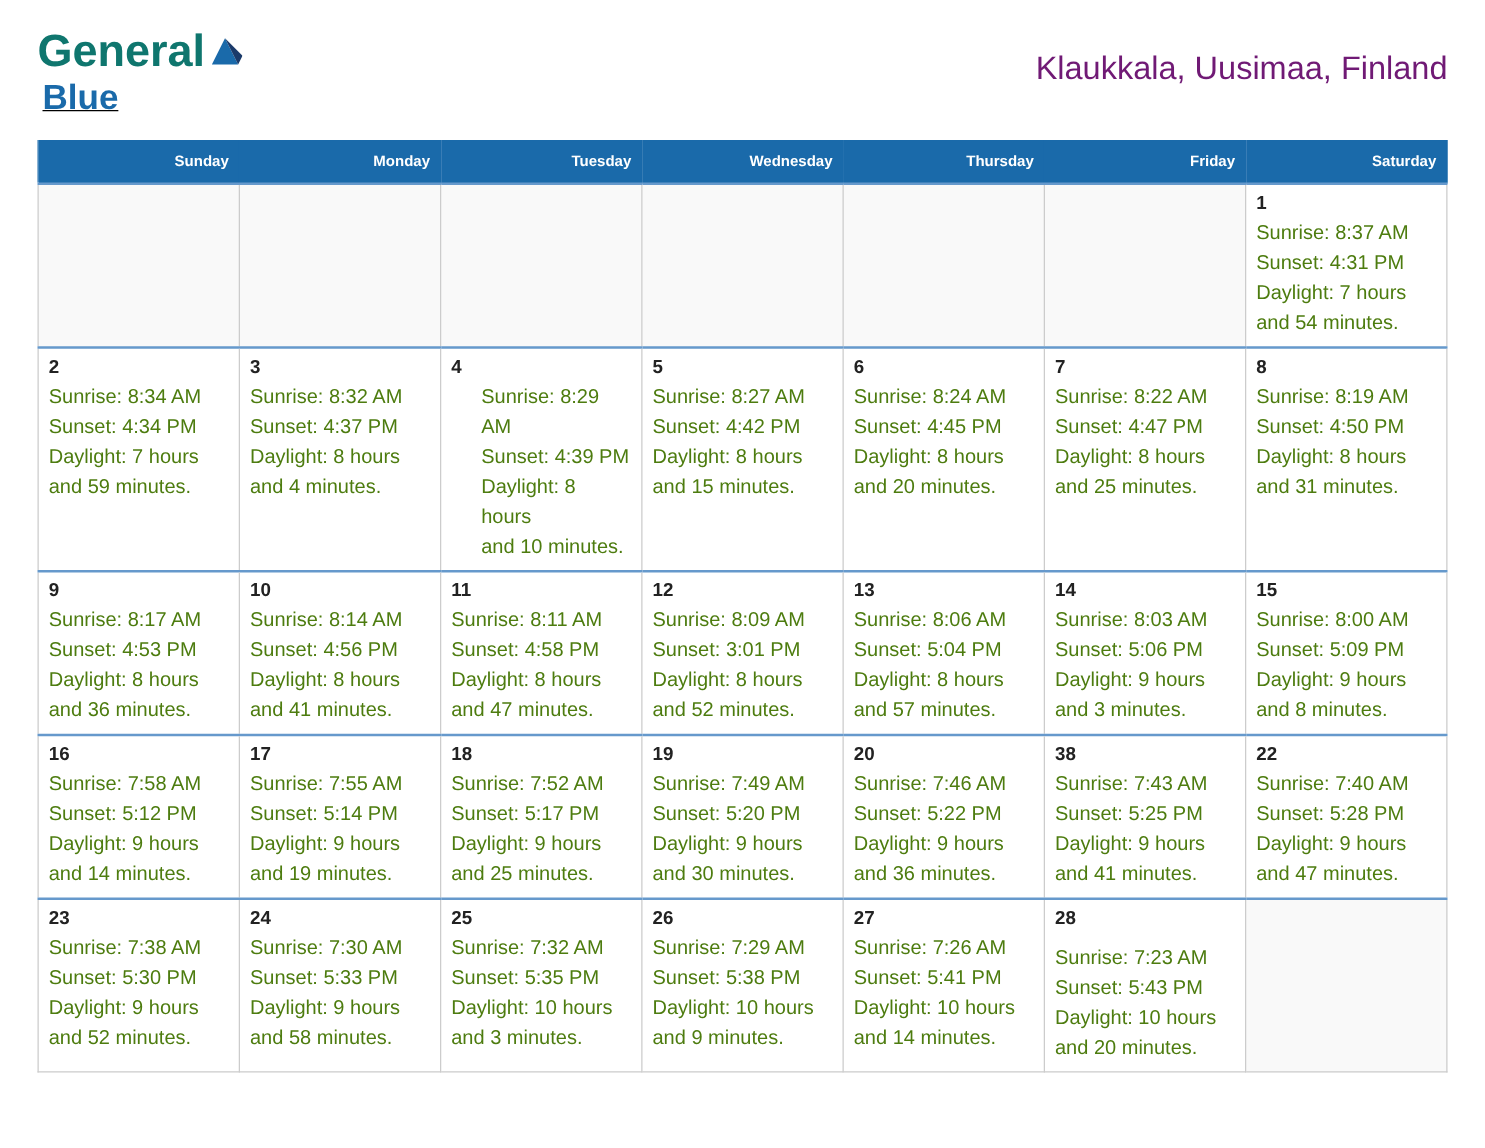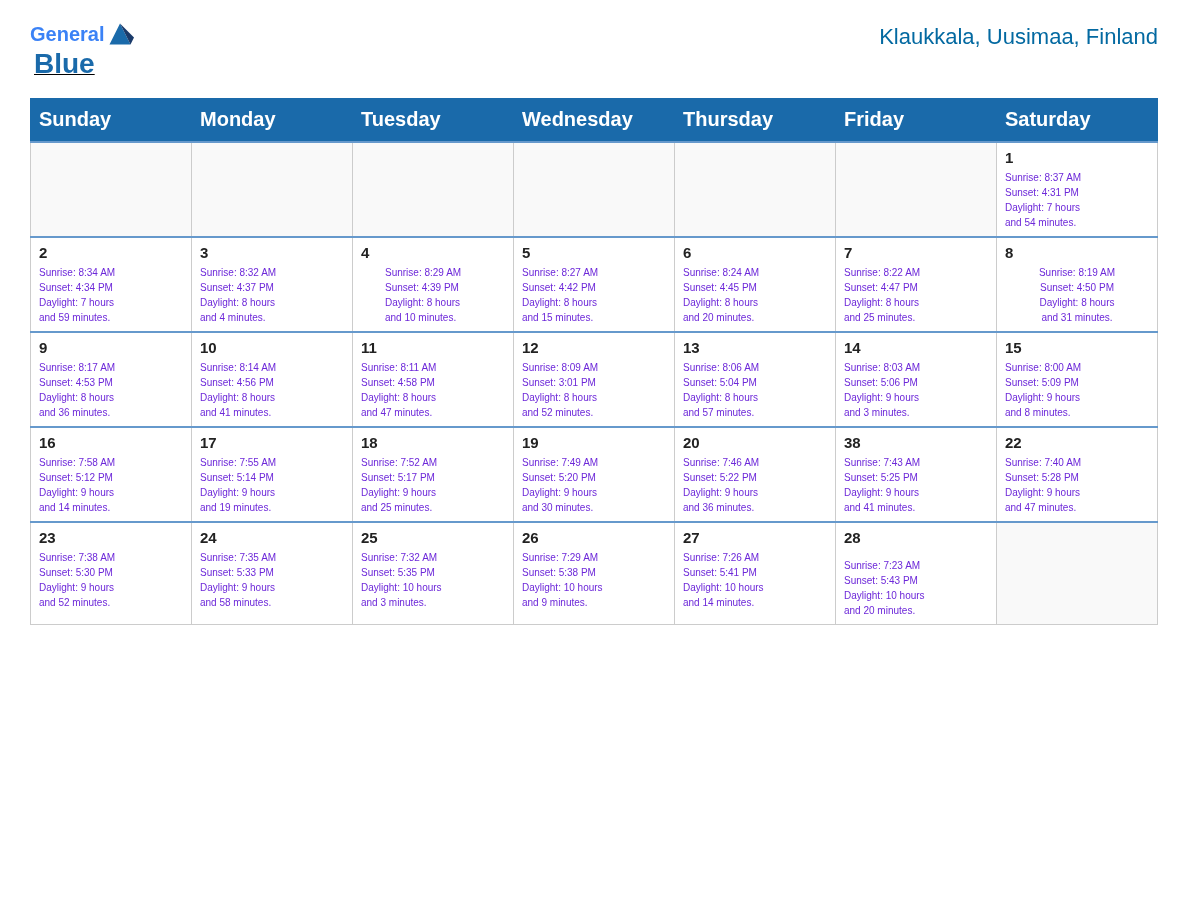--- a/index.html
+++ b/index.html
@@ -24,35 +24,35 @@
     .title-area {
       text-align: right;
     }
     .month-title {
       font-size: 48px;
       font-weight: bold;
       color: #222;
       line-height: 1.1;
     }
     .location-title {
-      font-size: 22px;
-      color: #0369a1;
-      margin-top: 4px;
+      font-size: 26px;
+      color: #701a75;
+      margin-top: 19px;
     }
     .calendar {
       width: 100%;
       border-collapse: collapse;
     }
     .calendar th {
       background-color: #1a6aaa;
       color: #fff;
-      font-size: 20px;
+      font-size: 12px;
       font-weight: bold;
       padding: 10px 8px;
-      text-align: left;
+      text-align: right;
       border: 1px solid #1a6aaa;
     }
     .calendar td {
       vertical-align: top;
       border: 1px solid #ccc;
       padding: 6px 8px;
       width: 14.28%;
       min-height: 100px;
       font-size: 12.5px;
       color: #333;
@@ -62,22 +62,22 @@
       background: #f9f9f9;
     }
     .day-number {
       font-size: 15px;
       font-weight: bold;
       color: #222;
       margin-bottom: 4px;
       display: block;
     }
     .day-info {
-      font-size: 10px;
-      color: #6d28d9;
+      font-size: 16px;
+      color: #4d7c0f;
       line-height: 1.5;
     }
     .calendar tr td {
       border-top: 2px solid #6699cc;
     }
     .calendar thead tr th {
       border-top: none;
     }
     .logo-wrapper {
       display: flex;
@@ -92,21 +92,21 @@
       margin-left: 2px;
       text-decoration: underline;
     }
   </style>
 </head>
 <body>
 
 <div class="header">
   <div class="logo-wrapper">
     <div class="logo-line1">
-      <span style="font-size:20px;font-weight:bold;color:#3b82f6;">General</span>
+      <span style="font-size:36px;font-weight:bold;color:#0f766e;">General</span>
       <svg class="logo-icon" viewBox="0 0 32 32" xmlns="http://www.w3.org/2000/svg">
         <polygon points="4,28 16,4 28,28" fill="#1a6aaa"></polygon>
         <polygon points="16,4 28,28 32,20" fill="#1a3a6a"></polygon>
       </svg>
     </div>
     <div class="logo-line2">
       <span style="font-size:28px;font-weight:bold;color:#1a6aaa;margin-left:2px;">Blue</span>
     </div>
   </div>
   <div class="title-area">
@@ -180,21 +180,21 @@
         </td>
         <td>
           <span class="day-number">7</span>
           <div class="day-info" style="white-space: pre-line;">Sunrise: 8:22 AM
 Sunset: 4:47 PM
 Daylight: 8 hours
 and 25 minutes.</div>
         </td>
         <td>
           <span class="day-number">8</span>
-          <div class="day-info" style="white-space: pre-line; text-align: center;">Sunrise: 8:19 AM
+          <div class="day-info" style="white-space: pre-line;">Sunrise: 8:19 AM
 Sunset: 4:50 PM
 Daylight: 8 hours
 and 31 minutes.</div>
         </td>
       </tr>
       <tr>
         <td>
           <span class="day-number">9</span>
           <div class="day-info" style="white-space: pre-line;">Sunrise: 8:17 AM
 Sunset: 4:53 PM
@@ -298,21 +298,21 @@
       <tr>
         <td>
           <span class="day-number">23</span>
           <div class="day-info" style="white-space: pre-line;">Sunrise: 7:38 AM
 Sunset: 5:30 PM
 Daylight: 9 hours
 and 52 minutes.</div>
         </td>
         <td>
           <span class="day-number">24</span>
-          <div class="day-info" style="white-space: pre-line;">Sunrise: 7:35 AM
+          <div class="day-info" style="white-space: pre-line;">Sunrise: 7:30 AM
 Sunset: 5:33 PM
 Daylight: 9 hours
 and 58 minutes.</div>
         </td>
         <td>
           <span class="day-number">25</span>
           <div class="day-info" style="white-space: pre-line;">Sunrise: 7:32 AM
 Sunset: 5:35 PM
 Daylight: 10 hours
 and 3 minutes.</div>

